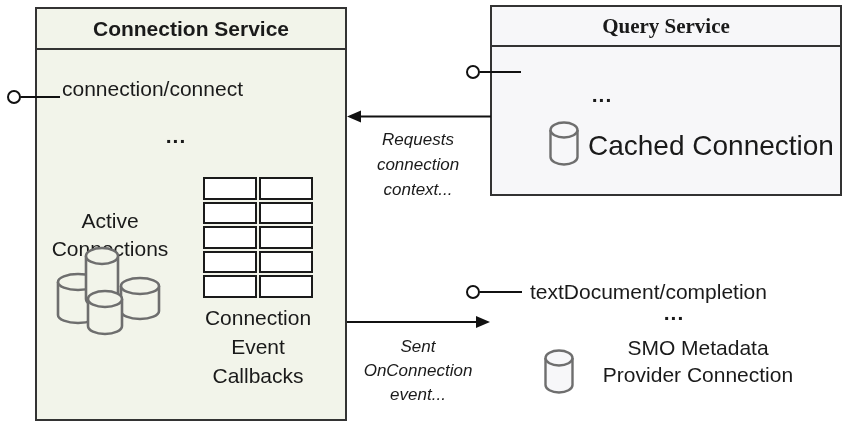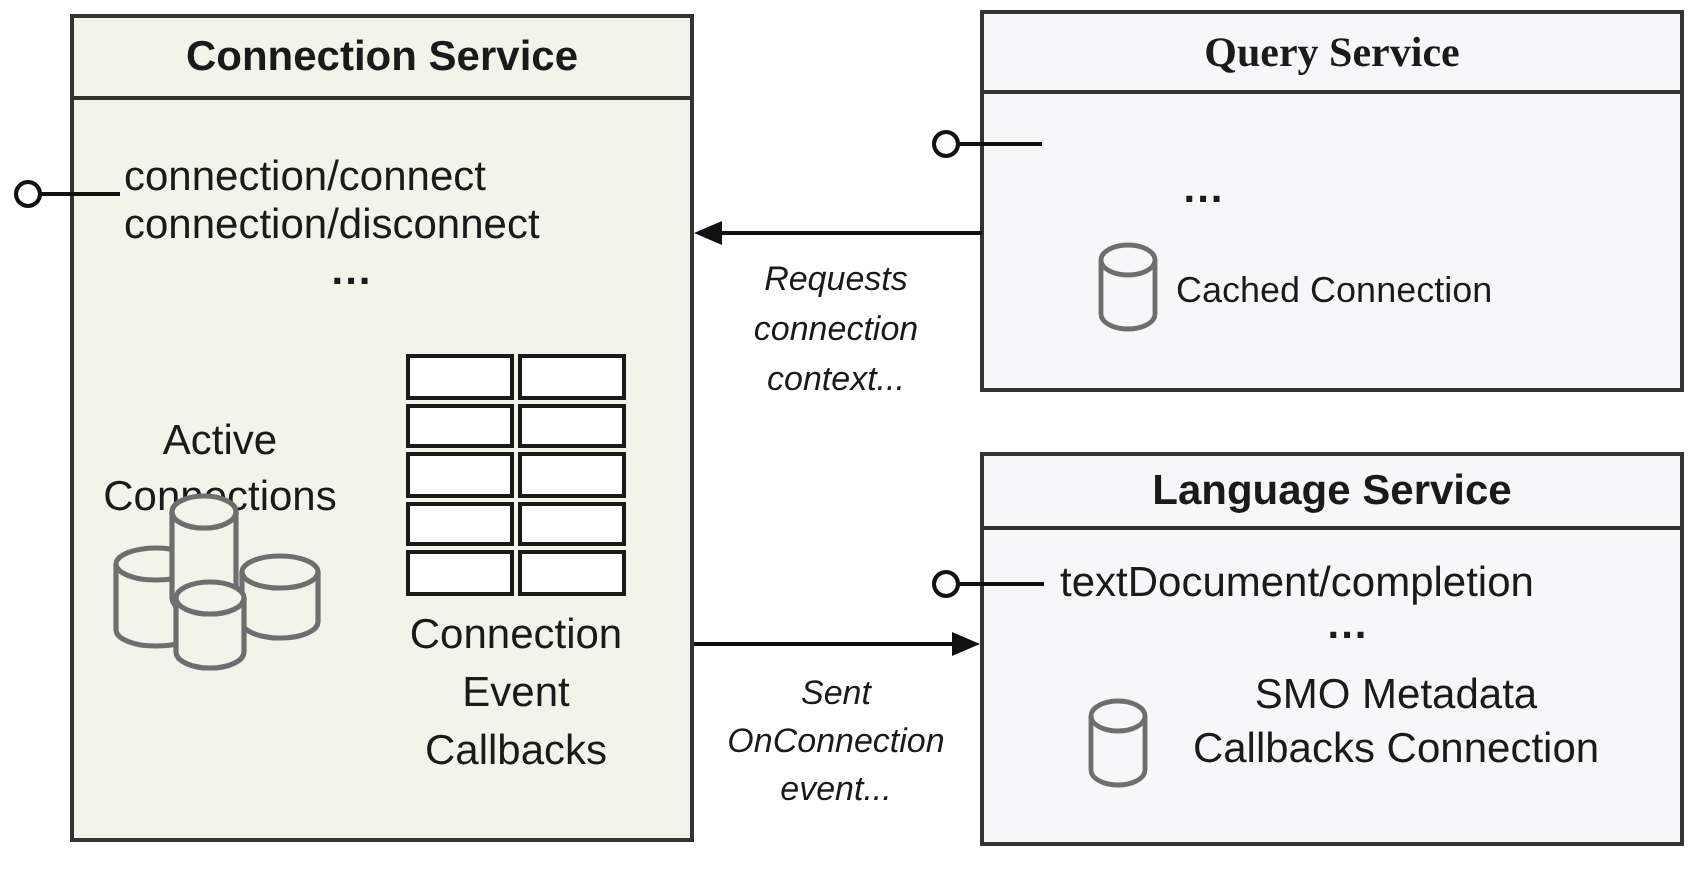--- a/index.html
+++ b/index.html
@@ -34,21 +34,20 @@
 </style>
 </head>
 <body>
 
 <div id="stage">
 
   <div class="box green" style="left:35px;top:7px;width:312px;height:414px;">
     <div class="box-header" style="height:41px;">Connection Service</div>
   </div>
   <div class="txt" style="left:62px;top:76px;">connection/connect</div>
-  <div class="txt" style="left:62px;top:100px;">connection/disconnect</div>
   <div class="ellipsis" style="left:62px;top:124px;width:228px;">...</div>
 
   <div class="wrap" style="left:45px;top:183px;width:130px;line-height:28px;margin-top:24px;">Active Connections</div>
 
   <div class="icon-abs" style="left:55px;top:246px;">
     <svg width="110" height="92" viewBox="0 0 110 92">
       <g stroke-width="2.6">
         <path class="cyl-green" d="M3,36 V69 A20,8 0 0 0 43,69 V36"></path>
         <ellipse class="cyl-green" cx="23" cy="36" rx="20" ry="8"></ellipse>
         <path class="cyl-green" d="M66,40 V65 A19,8 0 0 0 104,65 V40"></path>
@@ -80,36 +79,33 @@
   </div>
   <div class="ellipsis" style="left:532px;top:83px;width:140px;">...</div>
   <div class="icon-abs" style="left:548px;top:121px;">
     <svg width="32" height="46" viewBox="0 0 32 46">
       <g stroke-width="2.4">
         <path class="cyl-gray" d="M2.5,9 V36 A13.5,7.5 0 0 0 29.5,36 V9"></path>
         <ellipse class="cyl-gray" cx="16" cy="9" rx="13.5" ry="7.5"></ellipse>
       </g>
     </svg>
   </div>
-  <div class="txt" style="left:588px;top:132px;font-size:18px;line-height:27px;">Cached Connection</div>
+  <div class="txt" style="left:588px;top:132px;font-size:28px;line-height:27px;">Cached Connection</div>
 
-  <div class="box gray" style="left:490px;top:226px;width:352px;height:197px;">
-    <div class="box-header" style="height:37px;">Language Service</div>
-  </div>
   <div class="txt" style="left:530px;top:279px;line-height:25px;">textDocument/completion</div>
   <div class="ellipsis" style="left:530px;top:301px;width:288px;">...</div>
   <div class="icon-abs" style="left:543px;top:349px;">
     <svg width="32" height="46" viewBox="0 0 32 46">
       <g stroke-width="2.4">
         <path class="cyl-gray" d="M2.5,9 V36 A13.5,7.5 0 0 0 29.5,36 V9"></path>
         <ellipse class="cyl-gray" cx="16" cy="9" rx="13.5" ry="7.5"></ellipse>
       </g>
     </svg>
   </div>
-  <div class="wrap" style="left:592px;top:334px;width:212px;font-size:21px;line-height:27px;">SMO Metadata Callbacks Connection</div>
+  <div class="wrap" style="left:592px;top:334px;width:212px;font-size:21px;line-height:27px;">SMO Metadata Provider Connection</div>
 
   <div class="annot" style="left:356px;top:127px;width:124px;">Requests connection context...</div>
   <div class="annot" style="left:353px;top:335px;width:130px;line-height:24px;">Sent OnConnection event...</div>
 
   <svg id="connector-layer" width="846" height="436" viewBox="0 0 846 436">
 
     <line class="connector-line" x1="359" y1="116.5" x2="491" y2="116.5"></line>
     <polygon class="arrow-head" points="347,116.5 361,110.5 361,122.5"></polygon>
 
     <line class="connector-line" x1="347" y1="322" x2="478" y2="322"></line>

